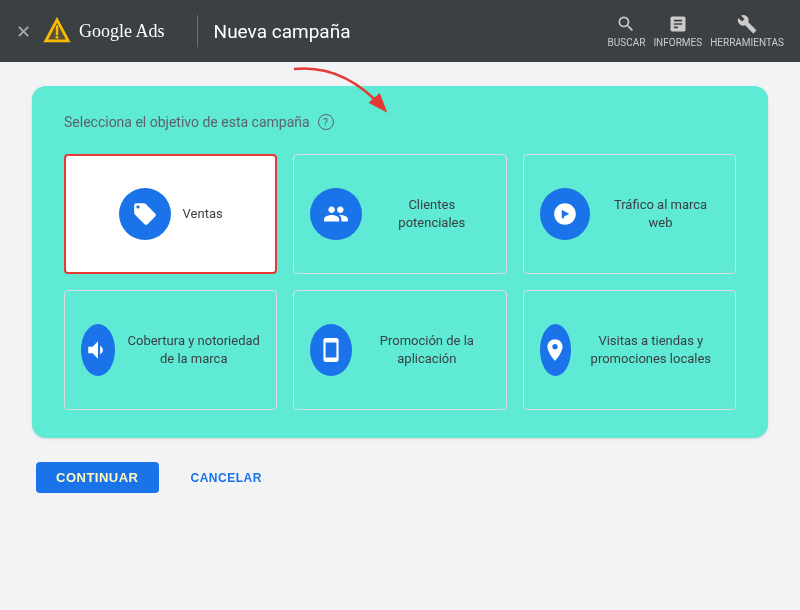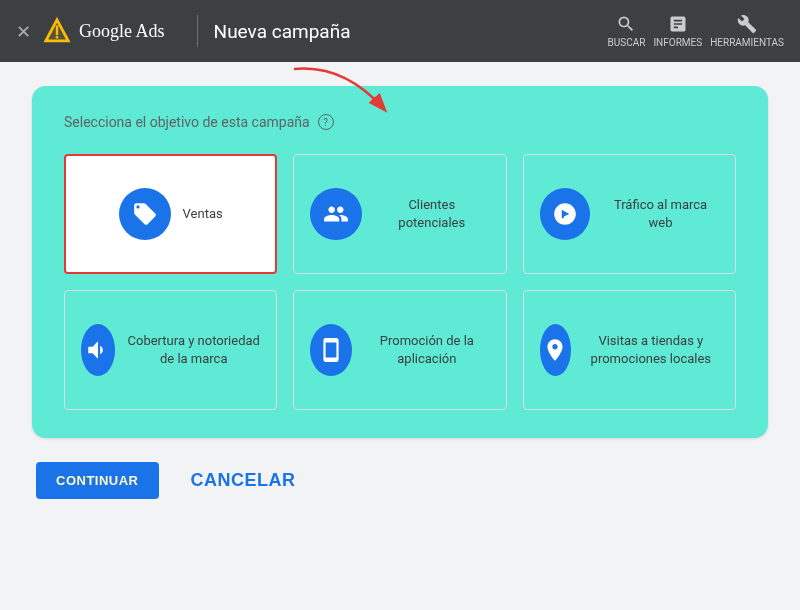--- a/index.html
+++ b/index.html
@@ -186,21 +186,21 @@
       font-weight: 600;
       border-radius: 4px;
       cursor: pointer;
       letter-spacing: 0.5px;
     }
     .btn-cancel {
       background: transparent;
       color: #1a73e8;
       border: none;
       padding: 8px 16px;
-      font-size: 18px;
+      font-size: 12px;
       font-weight: 600;
       cursor: pointer;
       letter-spacing: 0.5px;
     }
   </style>
 </head>
 <body>
 
 <nav class="topbar">
   <span class="topbar-close">✕</span>

